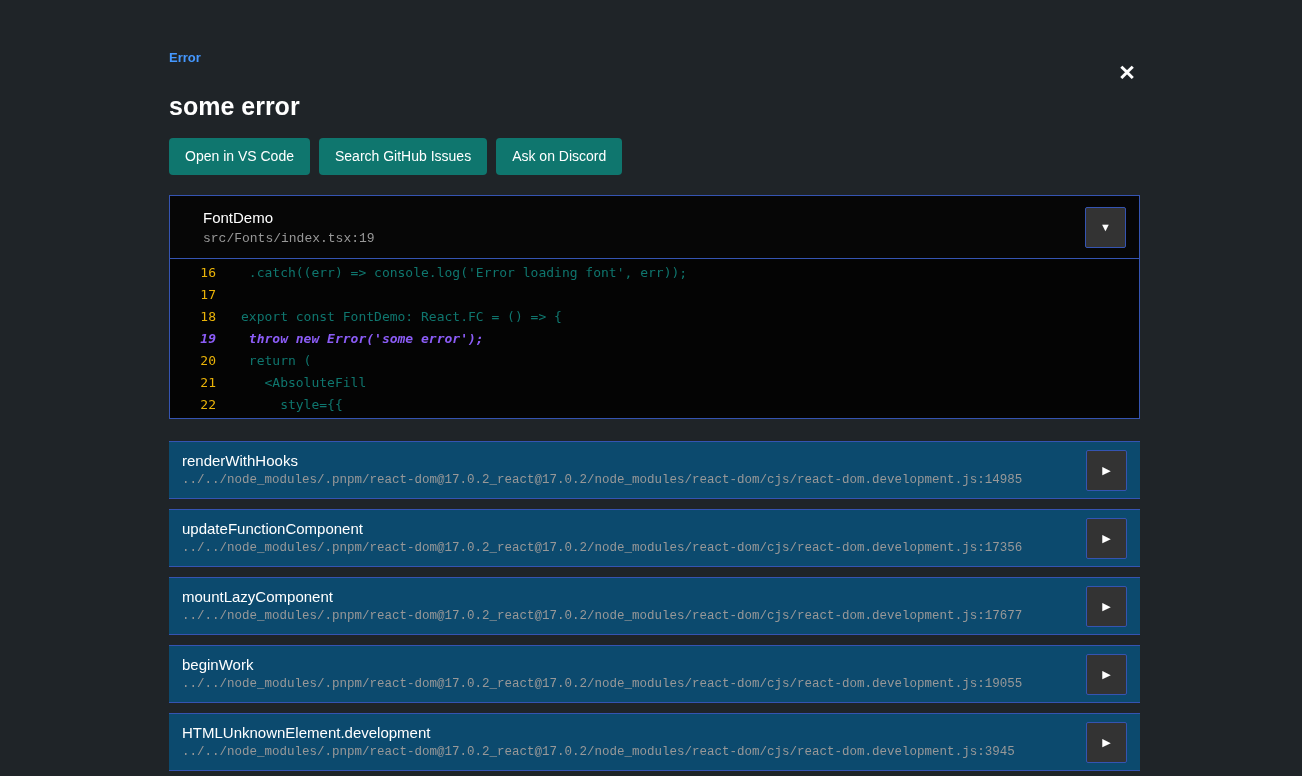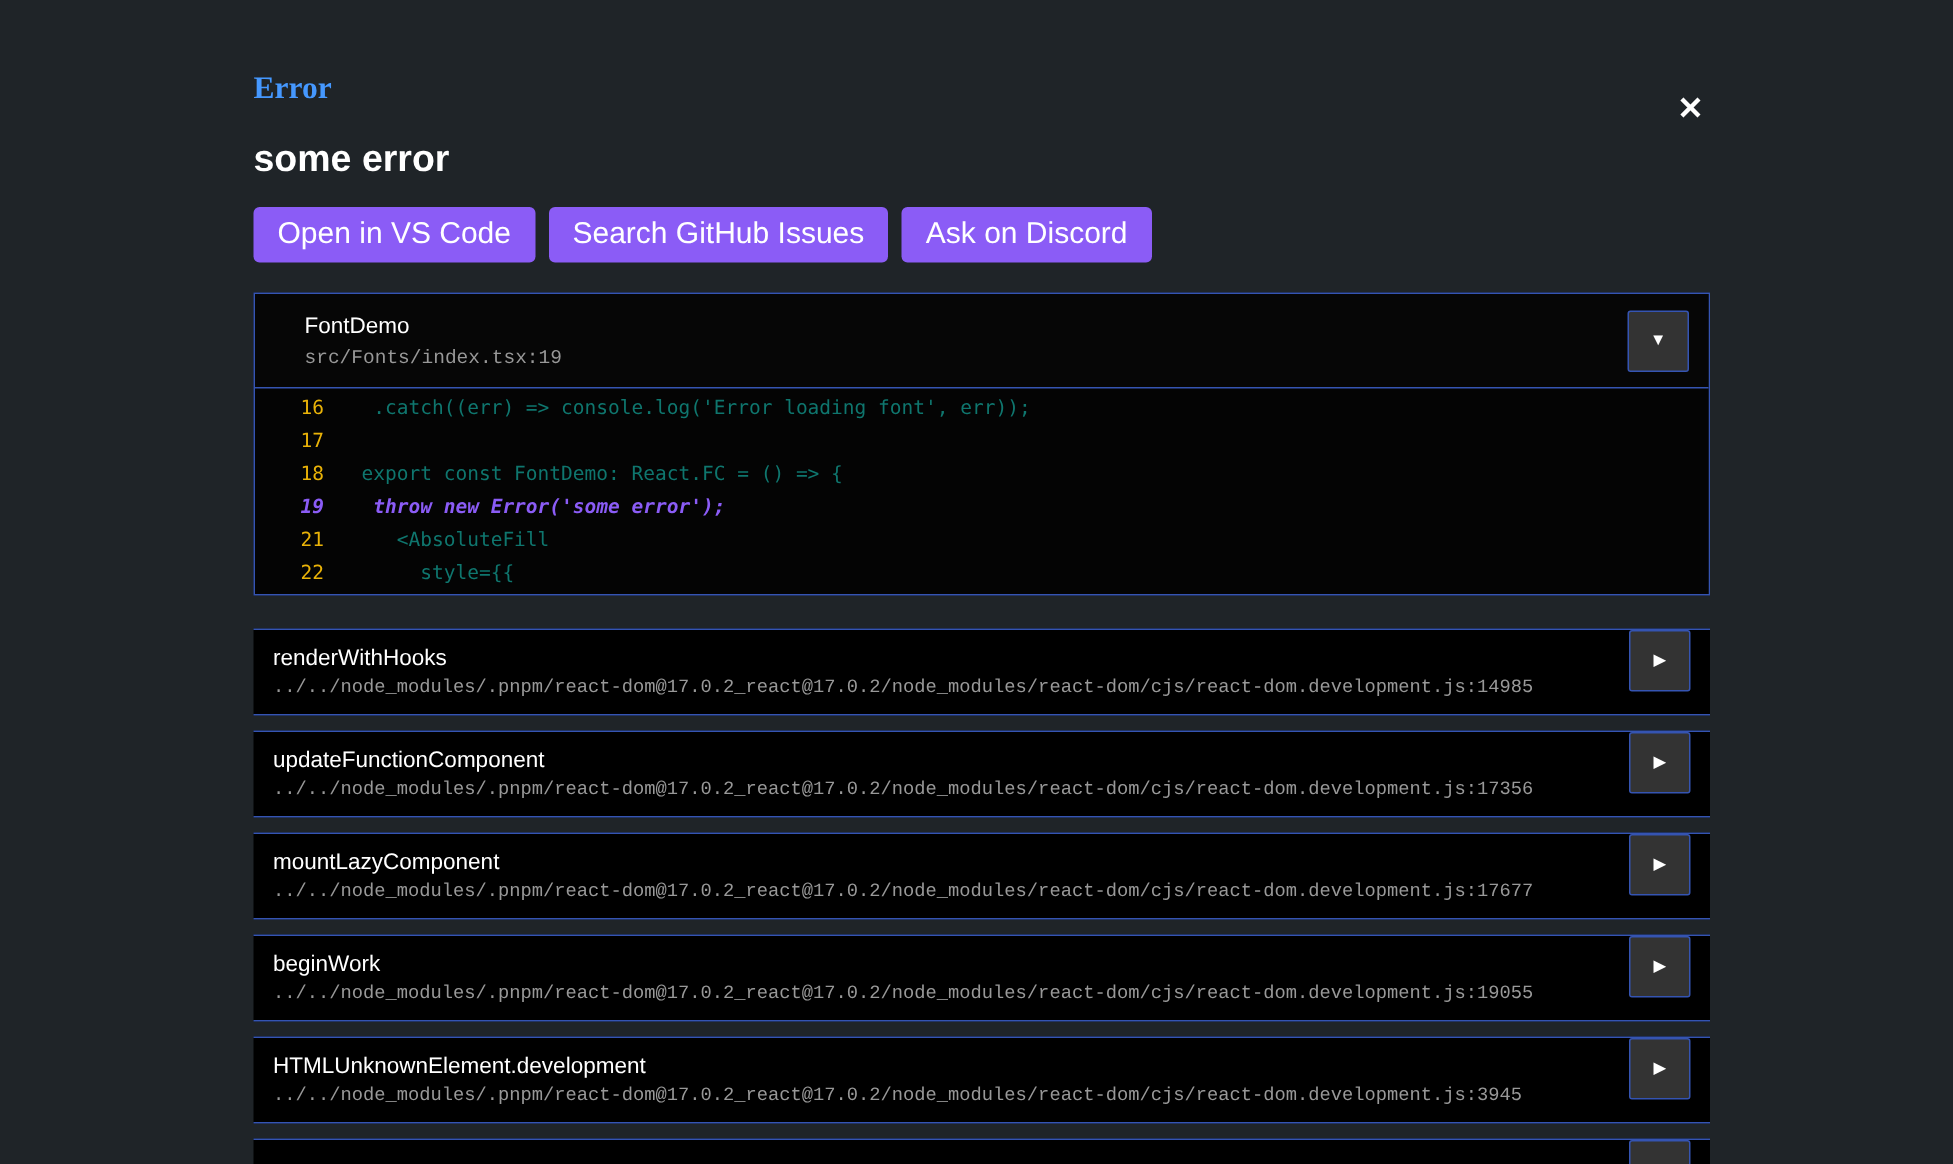--- a/index.html
+++ b/index.html
@@ -8,41 +8,40 @@
     width: 1302px; height: 776px;
     overflow: hidden;
     background: #1f2428;
     font-family: "Liberation Sans", sans-serif;
   }
   .overlay { position: relative; width: 1302px; height: 776px; }
   .content { position: absolute; left: 169px; top: 48px; width: 971px; }
 
   .kicker {
     color: #4598ff;
-    font-size: 21px;
+    font-size: 13px;
     font-weight: bold;
     line-height: 20px;
-    font-family: Liberation Serif, serif;
   }
   .title {
     color: #ffffff;
     font-size: 25px;
     font-weight: bold;
     line-height: 28px;
     margin-top: 24px;
   }
 
   .actions { margin-top: 18px; display: flex; gap: 9px; }
   .action-btn {
-    background: #8b5cf6;
+    background: #0f766e;
     color: #ffffff;
     border: none;
     border-radius: 4px;
     padding: 10px 16px;
-    font-size: 20px;
+    font-size: 14px;
     font-family: "Liberation Sans", sans-serif;
     cursor: pointer;
     line-height: 17px;
   }
 
   .close-btn {
     position: absolute;
     left: 1112px; top: 58px;
     width: 30px; height: 30px;
     background: none; border: none;
@@ -113,25 +112,26 @@
     flex: none;
     text-align: right;
     color: #eab308;
   }
   .code-line .code { padding-left: 25px; color: #0f766e; }
   .code-line.hl .ln, .code-line.hl .code { color: #8b5cf6; font-weight: bold; font-style: italic; }
 
   
   .frames { margin-top: 22px; display: flex; flex-direction: column; gap: 10px; }
   .frame-card {
-    background: #000000;
+    background: #0c4a6e;
     border-top: 1px solid #3554b2;
     border-bottom: 1px solid #3554b2;
     height: 56px;
     display: flex;
+    align-items: center;
     padding: 0 13px;
   }
   .frame-card .frame-loc { font-size: 12.5px; margin-top: 4px; }
   .frame-card.partial { margin-top: 10px; }
 </style>
 </head>
 <body>
 
 <div class="overlay">
 
@@ -171,20 +171,24 @@
   </div>
           <div class="code-line">
     <span class="ln">18</span>
     <span class="code">export const FontDemo: React.FC = () =&gt; {</span>
   </div>
           <div class="code-line hl">
     <span class="ln">19</span>
     <span class="code"> throw new Error('some error');</span>
   </div>
           <div class="code-line">
+    <span class="ln">20</span>
+    <span class="code"> return (</span>
+  </div>
+          <div class="code-line">
     <span class="ln">21</span>
     <span class="code">   &lt;AbsoluteFill</span>
   </div>
           <div class="code-line">
     <span class="ln">22</span>
     <span class="code">     style={{</span>
   </div>
         </div>
     </div>
 

